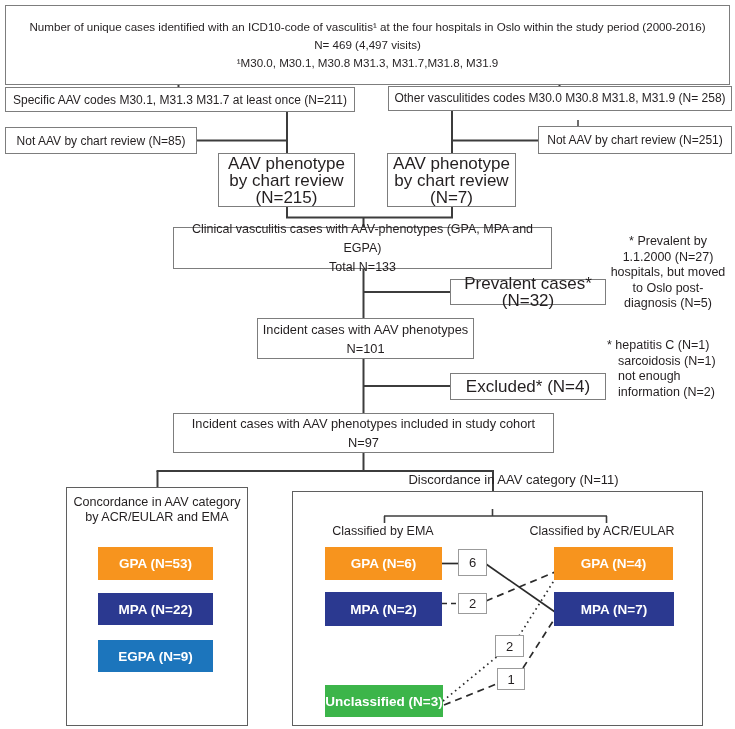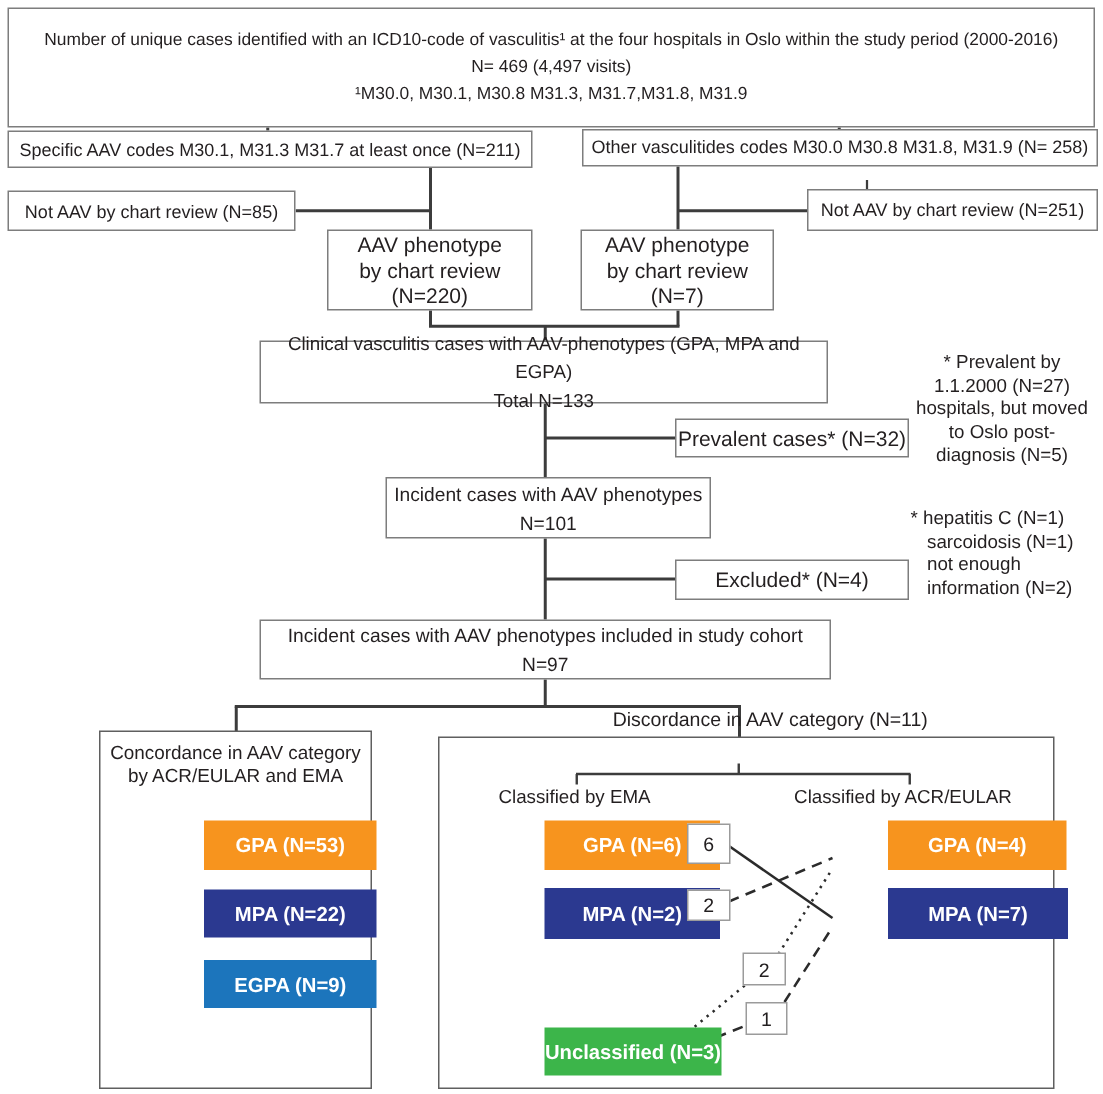--- a/index.html
+++ b/index.html
@@ -4,27 +4,27 @@
 <style>
   html,body{margin:0;padding:0;background:#ffffff;}
   #page{position:relative;width:735px;height:729px;background:#ffffff;
         font-family:"Liberation Sans",sans-serif;color:#231f20;overflow:hidden;}
   .box{position:absolute;background:#ffffff;border:1.5px solid #7d7d7d;
        display:flex;flex-direction:column;align-items:center;justify-content:center;
        text-align:center;box-sizing:border-box;}
   .panel{position:absolute;background:transparent;border:1.5px solid #5f5f5f;box-sizing:border-box;}
   .txt{position:absolute;box-sizing:border-box;}
   .cbar{position:absolute;display:flex;align-items:center;justify-content:center;
-        color:#ffffff;font-weight:bold;font-size:13.5px;box-sizing:border-box;text-align:center;margin-left:38px;}
+        color:#ffffff;font-weight:bold;font-size:13.5px;box-sizing:border-box;text-align:center;}
   .numbox{position:absolute;background:#ffffff;border:1.5px solid #9b9b9b;
           display:flex;align-items:center;justify-content:center;font-size:13px;box-sizing:border-box;}
   svg{position:absolute;left:0;top:0;}
   .fs-top{font-size:11.6px;line-height:18px;}
   .fs-row2{font-size:12px;line-height:14px;}
-  .fs-std{font-size:14px;line-height:17px;}
+  .fs-std{font-size:17px;line-height:17px;}
   .fs-big{font-size:12.8px;line-height:19px;}
   .note{font-size:12.5px;line-height:15.5px;}
   .hdr{font-size:12.5px;}
   .ind{padding-left:11px;}
 </style>
 </head>
 <body>
 
 <div id="page">
 
@@ -96,21 +96,21 @@
   <div class="box fs-row2" style="left:5px;top:127px;width:192px;height:27px;">
     <div>Not AAV by chart review (N=85)</div>
   </div>
   <div class="box fs-row2" style="left:538px;top:126px;width:194px;height:28px;">
     <div>Not AAV by chart review (N=251)</div>
   </div>
 
   <div class="box fs-std" style="left:218px;top:153px;width:137px;height:54px;">
     <div>AAV phenotype</div>
     <div>by chart review</div>
-    <div>(N=220)</div>
+    <div>(N=215)</div>
   </div>
   <div class="box fs-std" style="left:387px;top:153px;width:129px;height:54px;">
     <div>AAV phenotype</div>
     <div>by chart review</div>
     <div>(N=7)</div>
   </div>
 
   <div class="box fs-big" style="left:173px;top:227px;width:379px;height:42px;font-size:12.5px;">
     <div>Clinical vasculitis cases with AAV-phenotypes (GPA, MPA and EGPA)</div>
     <div>Total N=133</div>

